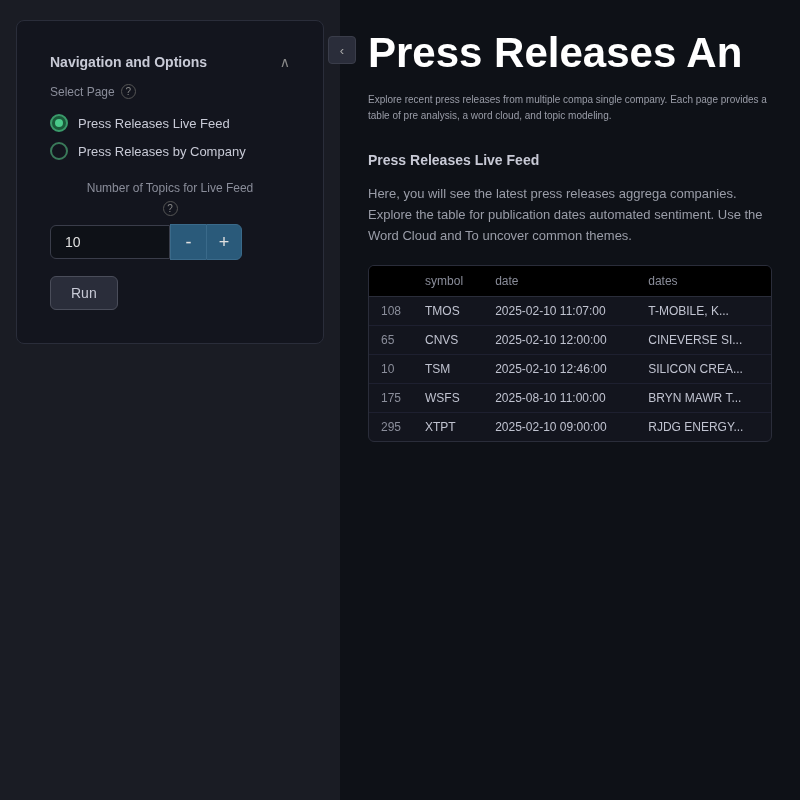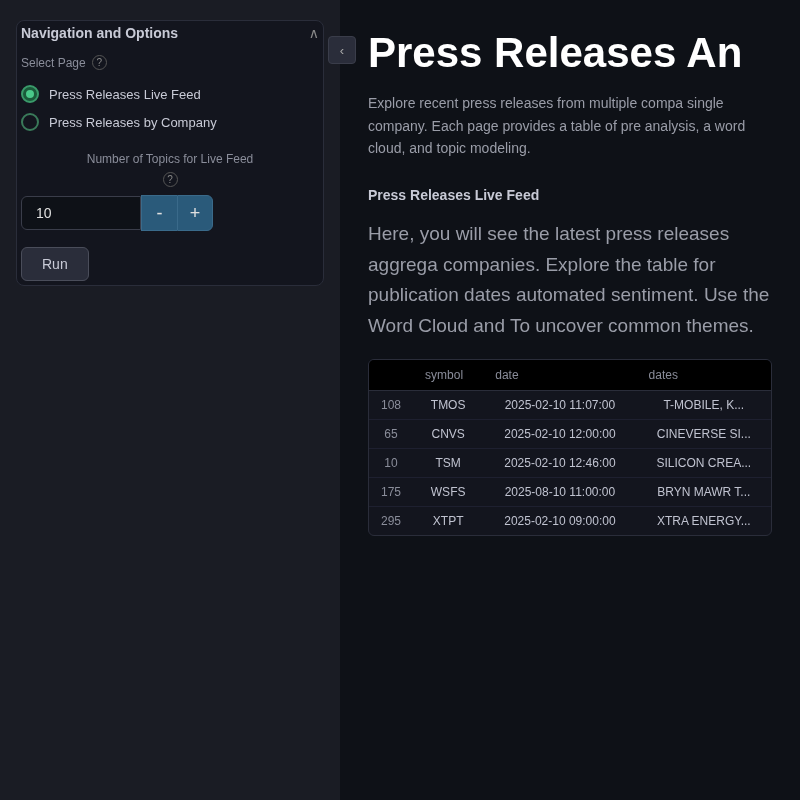--- a/index.html
+++ b/index.html
@@ -45,21 +45,21 @@
       cursor: pointer;
       z-index: 10;
       font-size: 13px;
     }
 
     .nav-options-panel {
       margin: 20px 16px;
       background: #13151e;
       border: 1px solid #2a2d3a;
       border-radius: 8px;
-      padding: 4px;
+      padding: 33px;
     }
 
     .panel-header {
       display: flex;
       align-items: center;
       justify-content: space-between;
       margin-bottom: 14px;
     }
 
     .panel-title {
@@ -207,42 +207,42 @@
 
     .main-heading {
       font-size: 42px;
       font-weight: 800;
       color: #ffffff;
       line-height: 1.1;
       margin-bottom: 16px;
     }
 
     .main-desc {
-      font-size: 14px;
+      font-size: 10px;
       color: #9a9da8;
       line-height: 1.6;
       margin-bottom: 28px;
     }
 
     .section-heading {
       font-size: 32px;
       font-weight: 800;
       color: #ffffff;
       margin-bottom: 10px;
     }
 
     .section-label {
       font-size: 14px;
       font-weight: 700;
       color: #c8cad6;
       margin-bottom: 8px;
     }
 
     .section-desc {
-      font-size: 19px;
+      font-size: 13px;
       color: #9a9da8;
       line-height: 1.6;
       margin-bottom: 18px;
       margin-top: 16px;
     }
 
     
     .table-container {
       background: #13151e;
       border: 1px solid #2a2d3a;
@@ -272,21 +272,20 @@
       border-bottom: 1px solid #1e2030;
     }
 
     tbody tr:last-child {
       border-bottom: none;
     }
 
     tbody td {
       padding: 7px 12px;
       color: #c0c3d0;
-      text-align: center;
     }
 
     tbody td:first-child {
       color: #8a8d9a;
       width: 40px;
     }
 
     .cursor-hand {
       cursor: pointer;
     }
@@ -377,18 +376,18 @@
           <tr>
       <td>175</td>
       <td>WSFS</td>
       <td>2025-08-10 11:00:00</td>
       <td>BRYN MAWR T...</td>
     </tr>
           <tr>
       <td>295</td>
       <td>XTPT</td>
       <td>2025-02-10 09:00:00</td>
-      <td>XTRA ENERGY...</td>
+      <td>RJDG ENERGY...</td>
     </tr>
         </tbody>
     </table>
   </div>
 </div>
 
 </body></html>

